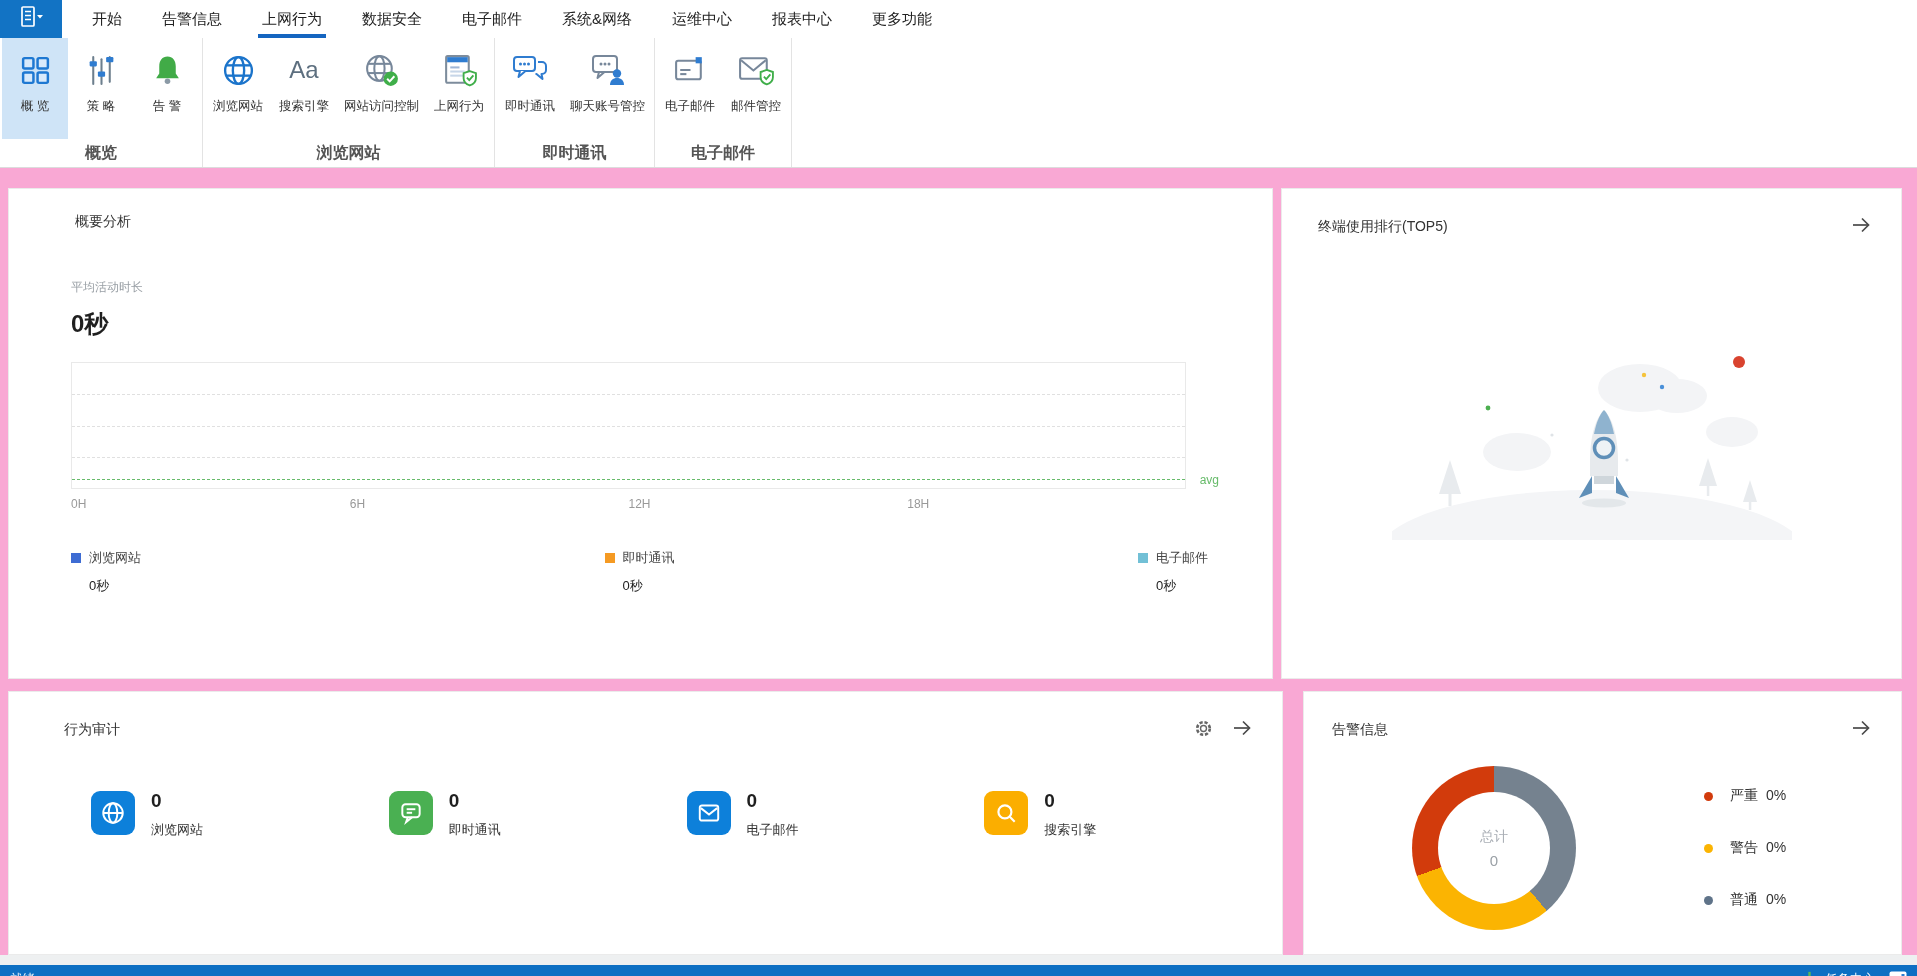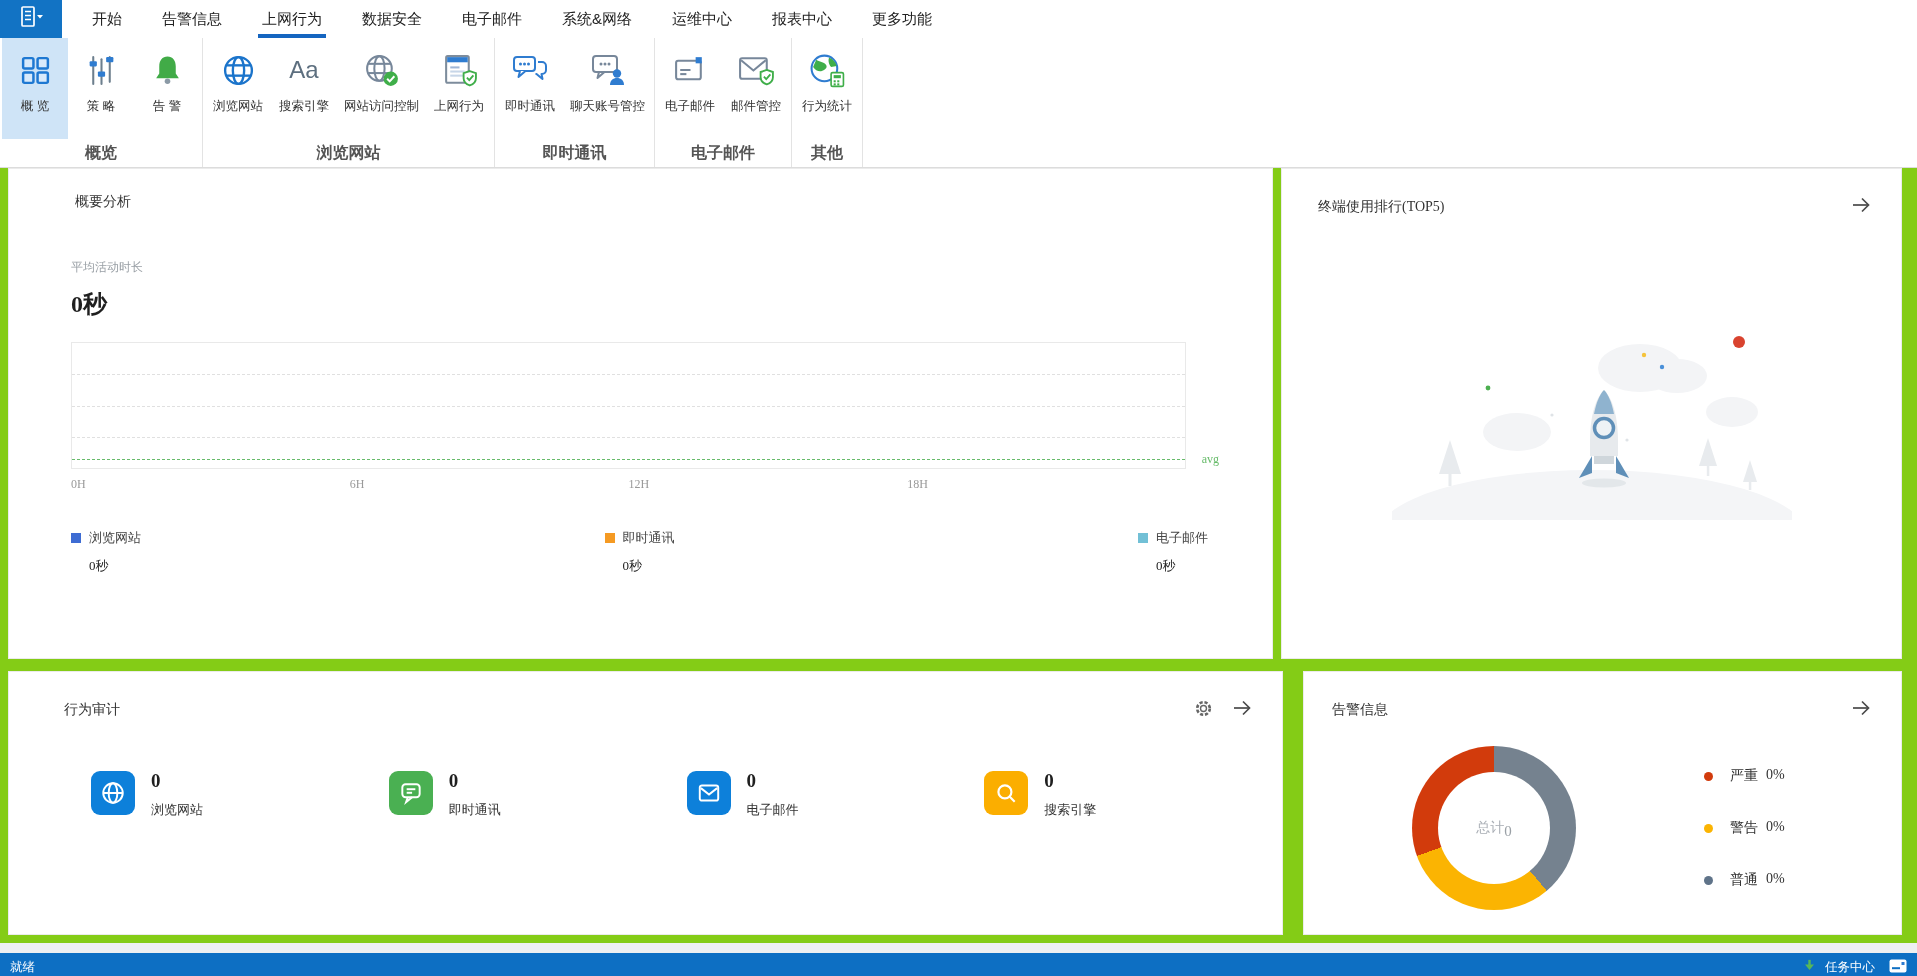--- a/index.html
+++ b/index.html
@@ -20,21 +20,21 @@
   .rgroup-items { display:flex; align-items:stretch; height:101px; }
   .ritem { display:flex; flex-direction:column; align-items:center; justify-content:flex-start;
     min-width:66px; padding:10px 7px 0 7px; cursor:pointer; }
   .ritem.selected { background:#cfe4f7; }
   .ritem .ricon { height:44px; display:flex; align-items:center; justify-content:center; }
   .ritem .rlabel { font-size:12.5px; color:#333; margin-top:6px; white-space:nowrap; }
   .rgroup-label { height:28px; display:flex; align-items:center; justify-content:center;
     font-size:16px; color:#555;font-weight:bold; }
 
   
-  .content { flex:1; background:#84cc16; padding:0 15px 0 8px;font-family:Liberation Serif, serif; }
+  .content { flex:1; background:#f9a8d4; padding:20px 15px 0 8px; }
   .row1 { display:grid; grid-template-columns:1265px 1fr; gap:8px; height:491px; }
   .row2 { display:grid; grid-template-columns:1275px 1fr; gap:20px; height:264px; margin-top:12px; }
   .panel { background:#fff; border:1px solid #ebebeb; position:relative; }
   .panel-head { display:flex; align-items:center; justify-content:space-between; padding:24px 28px 0 36px; }
   .panel-title { font-size:14px; color:#333; }
   .head-actions { display:flex; align-items:center; gap:16px; }
   .icon-btn { background:none; border:none; cursor:pointer; display:flex; align-items:center; }
 
   
   .summary-head { padding:24px 28px 0 66px; }
@@ -62,21 +62,21 @@
   .stat { display:flex; width:318px; cursor:pointer; }
   .stat-badge { width:44px; height:44px; border-radius:9px; display:flex; align-items:center; justify-content:center; flex:none; }
   .stat-col { margin-left:16px; }
   .stat-value { font-size:19px; font-weight:bold; color:#1f1f1f; line-height:20px; }
   .stat-label { font-size:13px; color:#333; margin-top:10px; }
 
   
   .alarm-body { display:flex; align-items:center; margin-top:10px; }
   .donut { width:164px; height:164px; border-radius:50%; margin-left:108px; position:relative; flex:none; }
   .donut-hole { position:absolute; left:26px; top:26px; width:112px; height:112px; border-radius:50%;
-    background:#fff; display:flex; flex-direction:row; align-items:center; justify-content:center; }
+    background:#fff; display:flex; flex-direction:column; align-items:center; justify-content:center; }
   .donut-label { font-size:14px; color:#a9aeb5; }
   .donut-value { font-size:15px; color:#9aa0a6; margin-top:6px; }
   .alarm-legend { margin-left:128px; }
   .al-item { display:flex; align-items:center; margin:34px 0; cursor:pointer; }
   .al-dot { width:9px; height:9px; border-radius:50%; flex:none; }
   .al-text { font-size:14px; color:#333; margin-left:17px; display:flex; gap:8px; }
 
   
   .statusgap { height:10px; background:#eef0f1; flex:none; }
   .statusbar { height:23px; background:#0d6fc3; color:#fff; display:flex; align-items:flex-end;
@@ -288,44 +288,20 @@
               <path d="M29 15.5 l6 2 v5 c0 4 -3 6 -6 7 c-3 -1 -6 -3 -6 -7 v-5 z" fill="#fff" stroke="#3fae49" stroke-width="1.8"></path>
               <path d="M26.2 22 l2.3 2.4 4 -4.6" fill="none" stroke="#3fae49" stroke-width="1.8"></path>
               </svg>
           </span>
           <span class="rlabel">邮件管控</span>
         </div>
       </div>
       <div class="rgroup-label">电子邮件</div>
     </div>
 
-    <div class="rgroup">
-      <div class="rgroup-items">
-        <div class="ritem">
-          <span class="ricon">
-            <svg width="37" height="35" viewBox="0 0 36 34">
-              <circle cx="15" cy="15" r="12.5" fill="none" stroke="#2f7cd0" stroke-width="2"></circle>
-              <path d="M7 6.5 c3 2 7.5 2 9.5 5 c2 3 -1 5 -4 6 c-3 1 -6.5 -1 -8.5 -4 z" fill="#3fae49"></path>
-              <path d="M19.5 4.5 c3.5 1 6.5 4.5 7.5 8 l-5.5 1 c-2.5 -2.5 -3 -7 -2 -9 z" fill="#3fae49"></path>
-              <rect x="21.5" y="19" width="12" height="13.5" rx="1.5" fill="#fff" stroke="#3fae49" stroke-width="1.6"></rect>
-              <rect x="24" y="21.5" width="7" height="3" fill="#3fae49"></rect>
-              <g fill="#3fae49">
-                  <rect x="24" y="26.5" width="2" height="2"></rect>
-                  <rect x="27.5" y="26.5" width="2" height="2"></rect>
-                  <rect x="31" y="26.5" width="0" height="2"></rect>
-              <rect x="24" y="29.5" width="2" height="2"></rect>
-                  <rect x="27.5" y="29.5" width="2" height="2"></rect>
-                </g>
-              </svg>
-          </span>
-          <span class="rlabel">行为统计</span>
-        </div>
-      </div>
-      <div class="rgroup-label">其他</div>
-    </div>
   </div>
 
   <main class="content">
 
     <div class="row1">
 
       <section class="panel">
         <div class="panel-head summary-head">
           <span class="panel-title">概要分析</span>
         </div>

